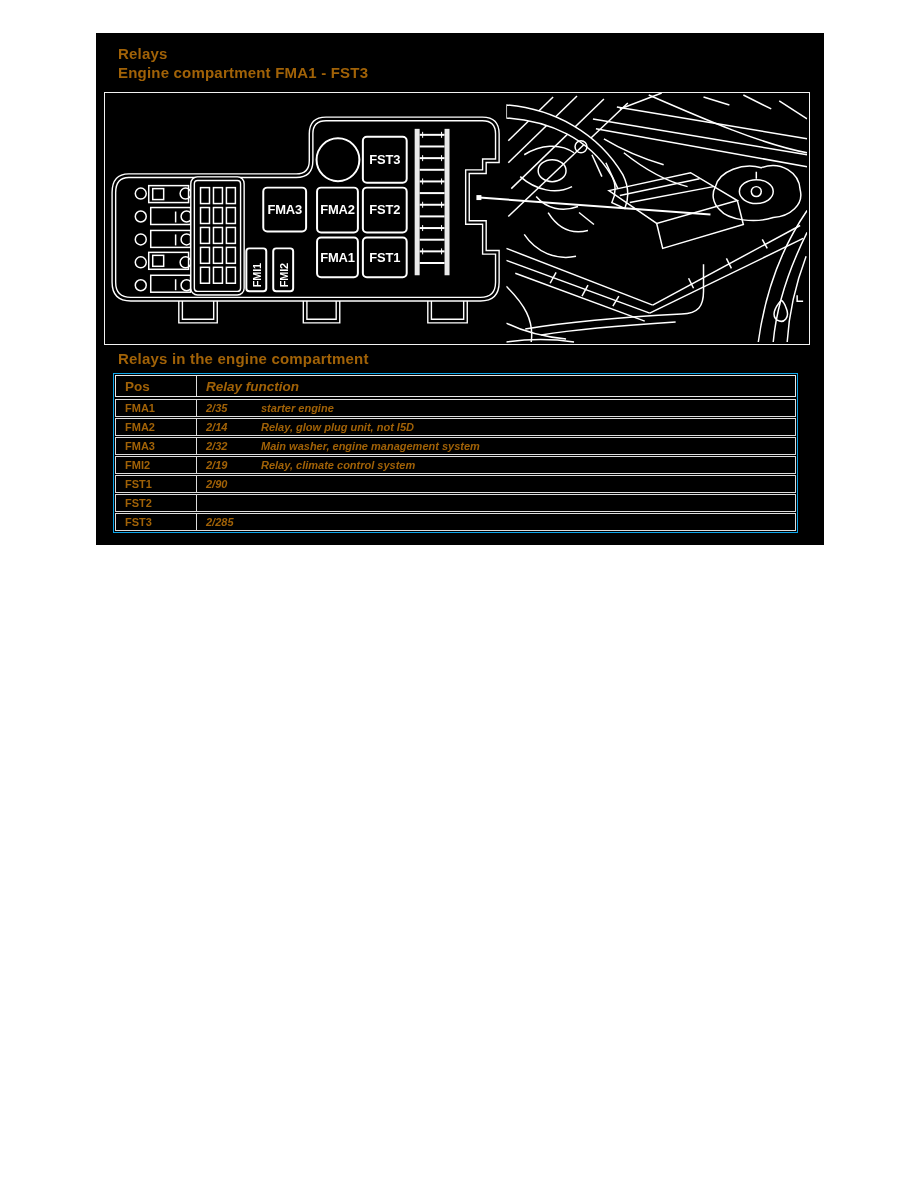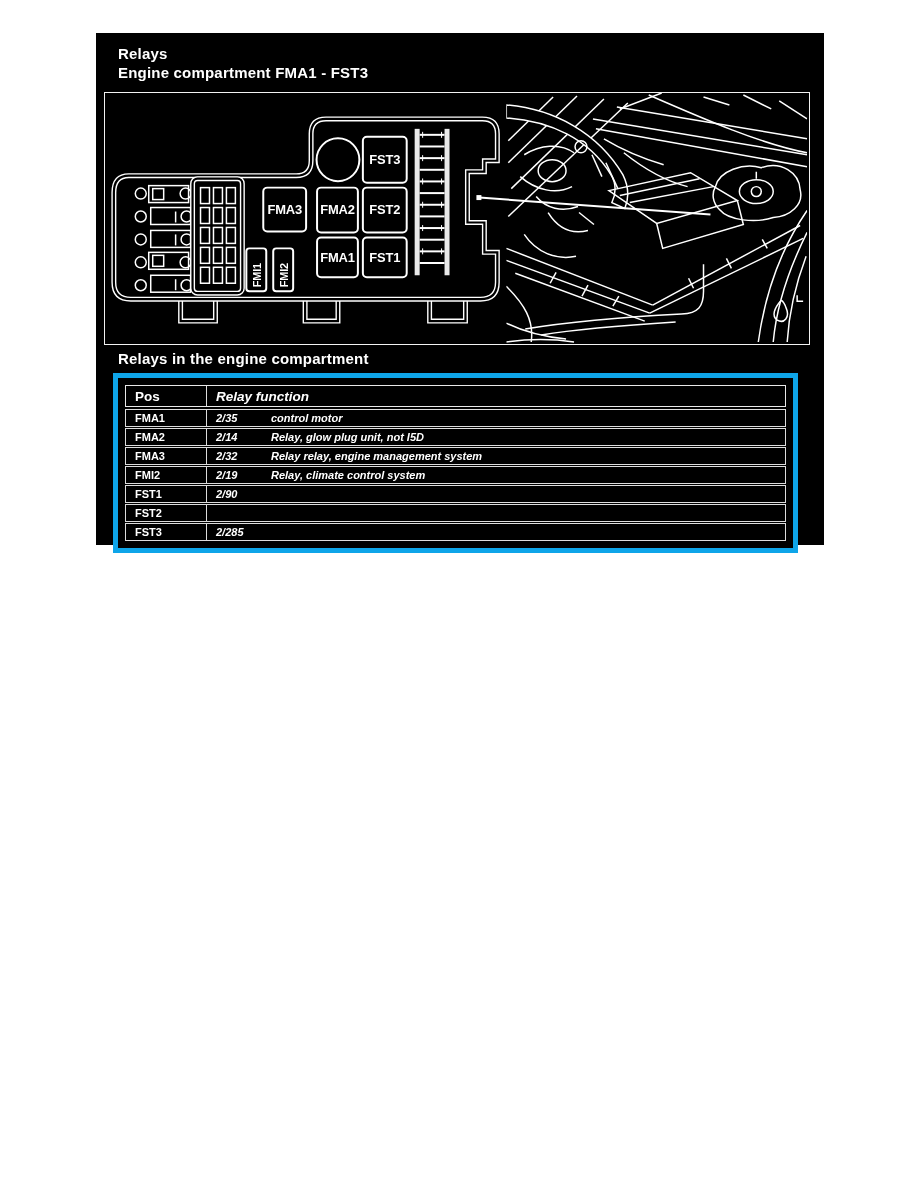--- a/index.html
+++ b/index.html
@@ -1,27 +1,27 @@
 <!DOCTYPE html>
 <html><head>
 <meta charset="utf-8">
 <style>
   * { margin:0; padding:0; box-sizing:border-box; }
   body { background:#ffffff; font-family:"Liberation Sans", sans-serif; }
   .page { position:relative; width:918px; height:1188px; background:#ffffff; overflow:hidden; }
-  .panel { position:absolute; left:96px; top:33px; width:728px; height:512px; background:#000000; color:#ffffff; }
+  .panel { position:absolute; left:96px; top:33px; width:728px; height:512px; background:#000000; color:#a16207; }
 
   .titles { position:absolute; left:22px; top:11px; font-size:15px; font-weight:bold; line-height:19px; letter-spacing:.2px; }
 
   .diagram-box { position:absolute; left:8px; top:59px; width:706px; height:253px; border:1.5px solid #f2f2f2; background:#000; }
   .diagram-box svg { display:block; }
 
   .section-heading { position:absolute; left:22px; top:317px; font-size:15px; font-weight:bold; letter-spacing:.2px; }
 
-  .relay-table { position:absolute; left:17px; top:340px; width:685px; border:5px solid #0ea5e9; padding:7px; background:#000; }
+  .relay-table { position:absolute; left:17px; top:340px; width:685px; border:1px solid #0ea5e9; padding:1px; background:#000; }
   .t-header { border:1px solid #e8e8e8; margin-bottom:2px; display:flex; align-items:stretch; height:22px; font-size:13.5px; font-weight:bold; }
   .t-row { border:1px solid #dcdcdc; margin-bottom:1px; display:flex; align-items:stretch; height:18px; font-size:11px; font-weight:bold; }
   .t-row:last-child { margin-bottom:0; }
   .c-pos { flex:none; width:81px; display:flex; align-items:center; padding-left:9px; border-right:1px solid #dcdcdc; }
   .c-fn { flex:1; display:flex; align-items:center; padding-left:9px;font-style:italic; }
   .code { flex:none; width:55px; }
   .fn { flex:1; }
 
   svg text { fill:#ffffff; font-family:"Liberation Sans", sans-serif; font-weight:bold; }
   .lbl { font-size:13px; letter-spacing:-.2px; }
@@ -241,35 +241,35 @@
     <div class="relay-table">
       <div class="t-header">
         <div class="c-pos">Pos</div>
         <div class="c-fn">Relay function</div>
       </div>
 
       <div class="t-row">
         <div class="c-pos">FMA1</div>
         <div class="c-fn">
             <span class="code">2/35</span>
-            <span class="fn">control motor</span>
+            <span class="fn">starter engine</span>
           </div>
       </div>
       <div class="t-row">
         <div class="c-pos">FMA2</div>
         <div class="c-fn">
             <span class="code">2/14</span>
             <span class="fn">Relay, glow plug unit, not I5D</span>
           </div>
       </div>
       <div class="t-row">
         <div class="c-pos">FMA3</div>
         <div class="c-fn">
             <span class="code">2/32</span>
-            <span class="fn">Relay relay, engine management system</span>
+            <span class="fn">Main washer, engine management system</span>
           </div>
       </div>
       <div class="t-row">
         <div class="c-pos">FMI2</div>
         <div class="c-fn">
             <span class="code">2/19</span>
             <span class="fn">Relay, climate control system</span>
           </div>
       </div>
       <div class="t-row">

